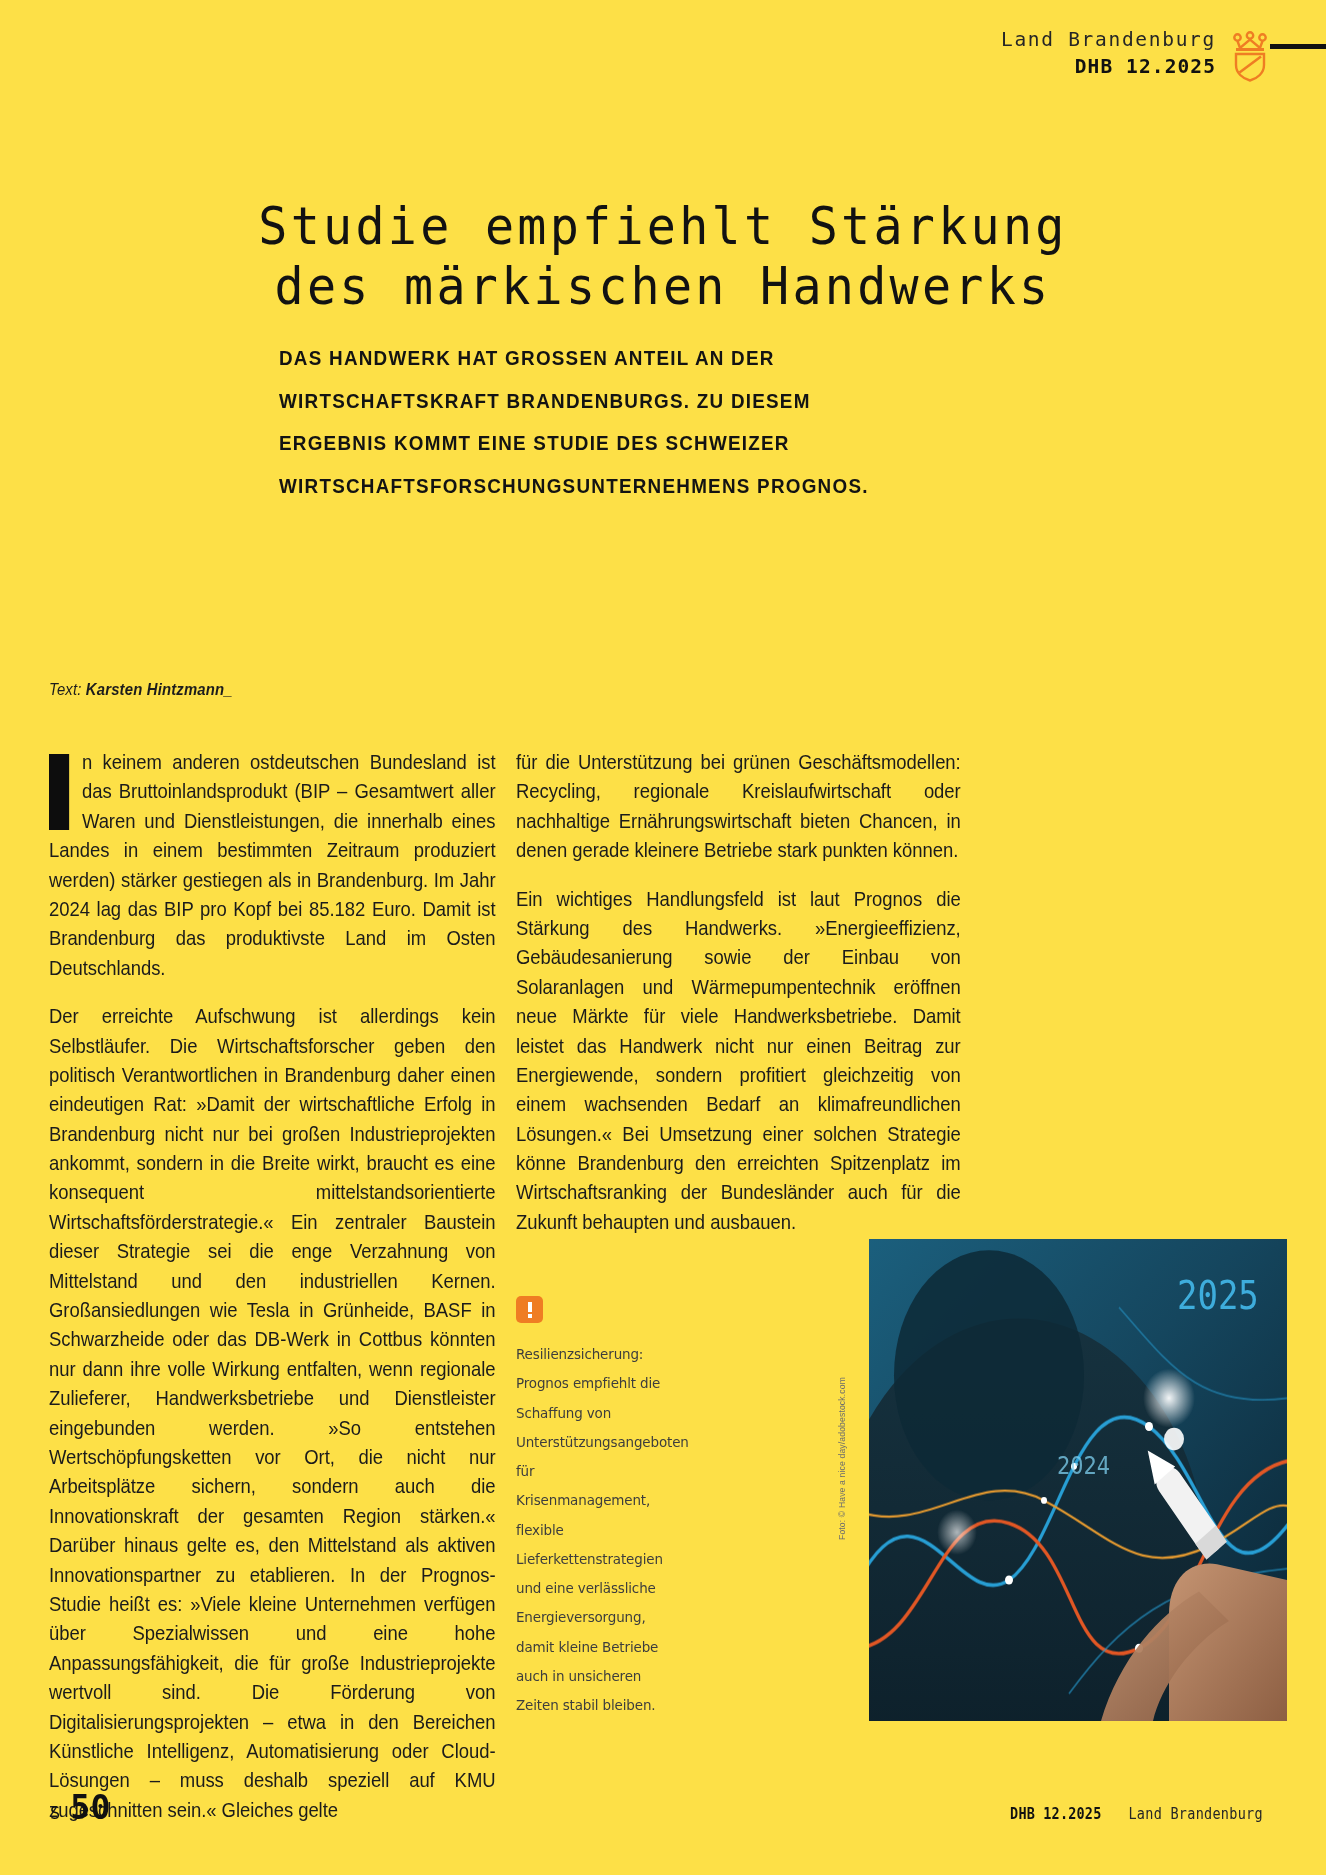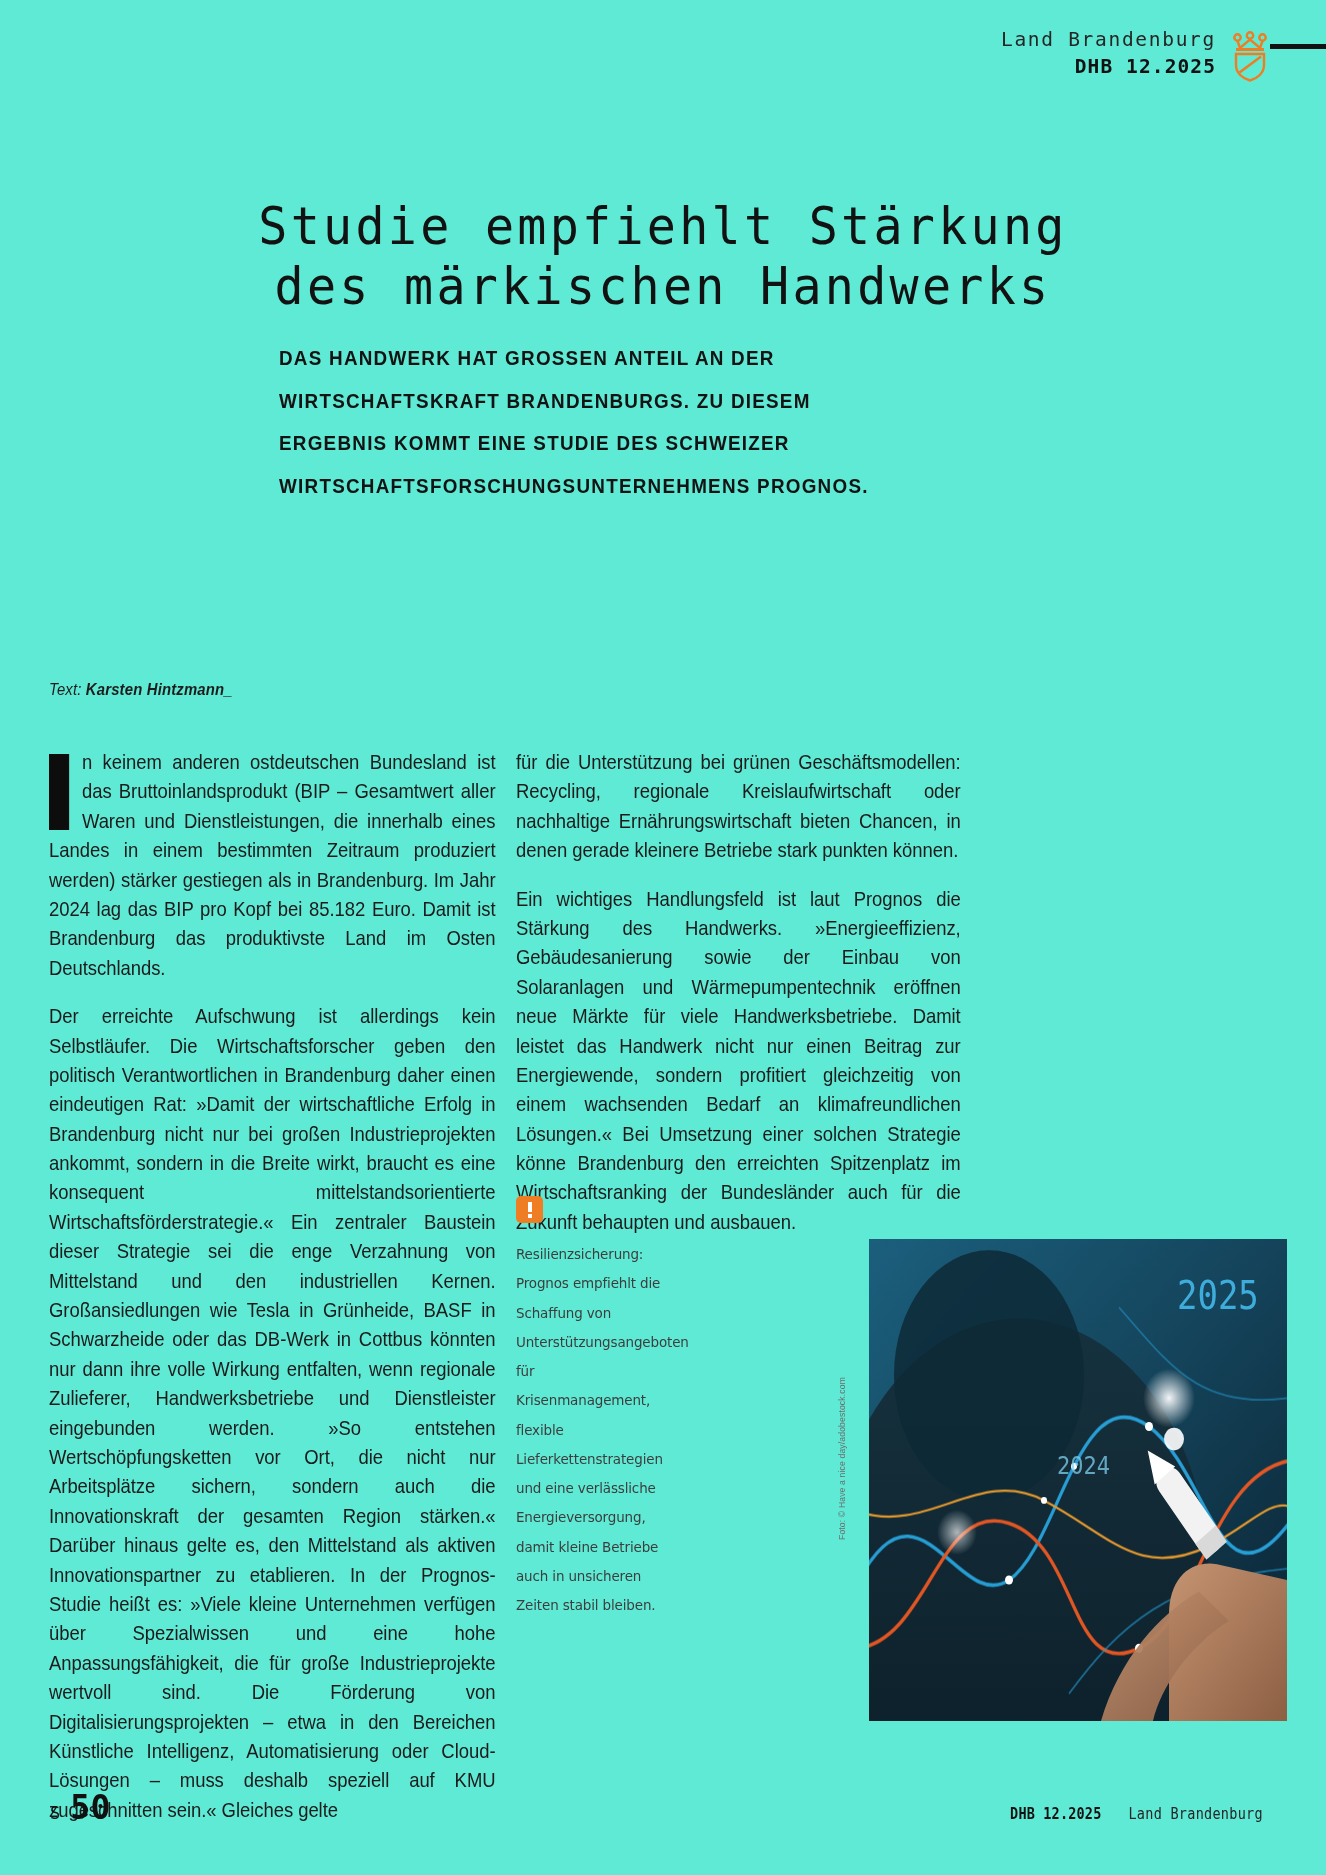--- a/index.html
+++ b/index.html
@@ -14,21 +14,21 @@
     font-family: "Liberation Sans", sans-serif;
     color: #1a1a1a;
     position: relative;
     overflow: hidden;
   }
 
   .page {
     position: relative;
     width: 1326px;
     height: 1875px;
-    background: #5eead4;
+    background: #fde047;
   }
 
   
   .masthead {
     position: absolute;
     top: 26px;
     right: 0;
     left: 0;
     height: 70px;
   }
@@ -149,21 +149,21 @@
     float: left;
     width: 22px;
     height: 76px;
     background: #0d0d0d;
     margin: 6px 14px 0 0;
   }
 
   
   .caption-block {
     position: absolute;
-    top: 1196px;
+    top: 1296px;
     left: 516px;
     width: 152px;
   }
   .caption-icon {
     width: 27px;
     height: 27px;
     border-radius: 5px;
     background: #ef7d23;
     position: relative;
     margin-bottom: 17px;

